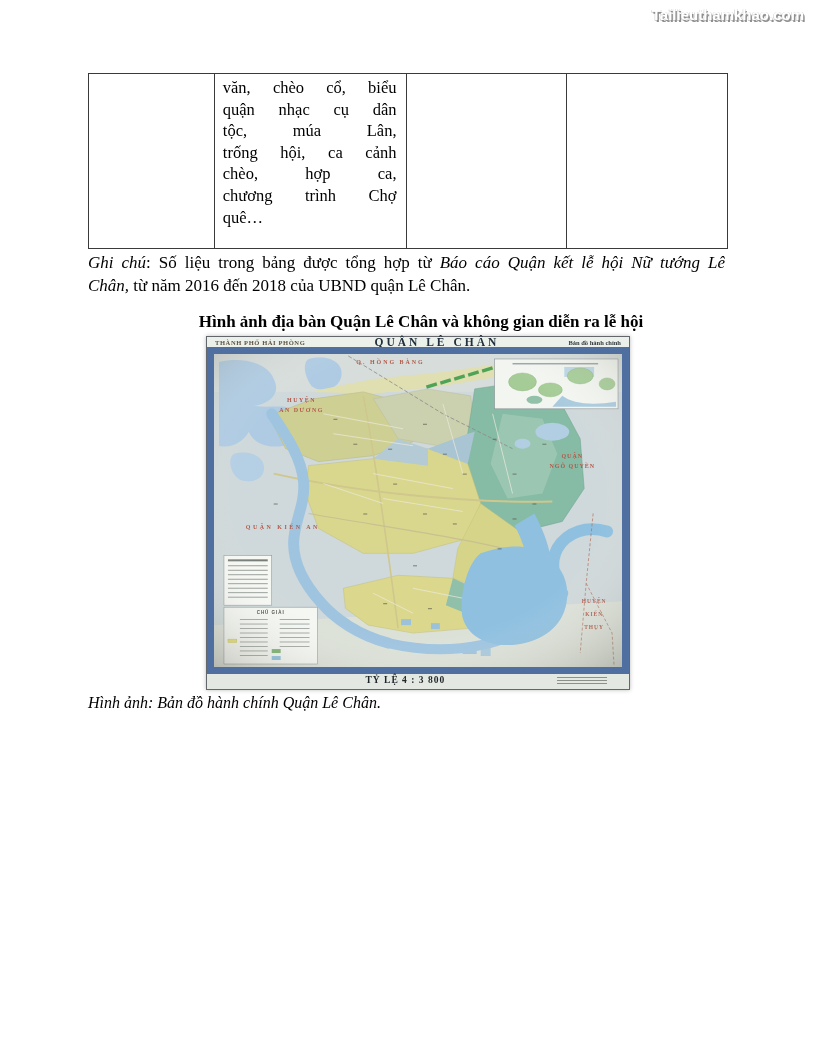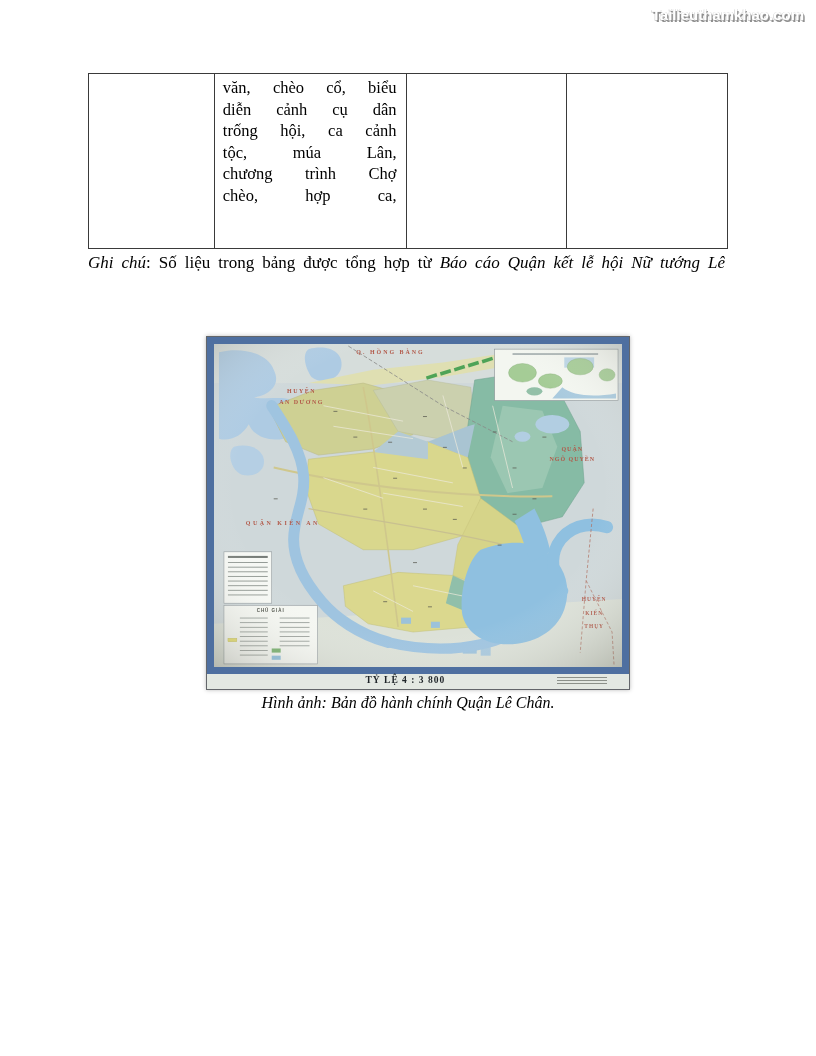--- a/index.html
+++ b/index.html
@@ -45,54 +45,62 @@
   .map-frame{flex:1 1 auto;border:7px solid #4e6fa0;box-shadow:inset 0 0 0 1px #2c4a75;
     position:relative;background:#cfd8da;}
   .map-frame svg{position:absolute;left:0;top:0;width:100%;height:100%;}
   .map-footer{height:15px;background:#e3e8e2;position:relative;flex:0 0 auto;}
   .scale{position:absolute;left:47%;top:1px;transform:translateX(-50%);
     font-size:9.5px;font-weight:bold;color:#1e2428;letter-spacing:1px;}
   .pub-lines{position:absolute;right:22px;top:3px;width:50px;}
   .pub-lines div{height:1px;background:#8b9089;margin-bottom:2px;}
 
   
-  .caption{position:absolute;left:88px;top:694px;width:640px;text-align:center;
+  .caption{position:absolute;left:88px;top:694px;width:640px;text-align:left;
     font-size:16px;font-style:italic;}
 
   
   .redlab{fill:#b25848;font-family:"Liberation Serif",serif;font-weight:bold;}
   .leg-title{fill:#44483f;font-family:"Liberation Sans",sans-serif;font-weight:bold;}
 </style>
 </head>
 <body>
 
 <div class="page">
 
   <div class="watermark">Tailieuthamkhao.com</div>
 
   <div class="doc-table">
     <div class="doc-cell c1"></div>
     <div class="doc-cell c2">
       <div class="cell-line">văn, chèo cổ, biểu</div>
-      <div class="cell-line">diễn cảnh cụ dân</div>
+      <div class="cell-line">quận nhạc cụ dân</div>
+      <div class="cell-line">tộc, múa Lân,</div>
       <div class="cell-line">trống hội, ca cảnh</div>
-      <div class="cell-line">tộc, múa Lân,</div>
+      <div class="cell-line">chèo, hợp ca,</div>
       <div class="cell-line">chương trình Chợ</div>
-      <div class="cell-line">chèo, hợp ca,</div>
+      <div class="cell-line last">quê…</div>
     </div>
     <div class="doc-cell c3"></div>
     <div class="doc-cell c4"></div>
   </div>
 
   <div class="note">
     <div class="note-line j"><span class="it">Ghi chú</span><span>: Số liệu trong bảng được tổng hợp từ </span><span class="it">Báo cáo Quận kết lễ hội Nữ tướng Lê</span></div>
+    <div class="note-line"><span class="it">Chân,</span><span> từ năm 2016 đến 2018 của UBND quận Lê Chân.</span></div>
   </div>
 
+  <div class="heading">Hình ảnh địa bàn Quận Lê Chân và không gian diễn ra lễ hội</div>
 
   <div class="map">
+    <div class="map-header">
+      <span class="mh-left">THÀNH PHỐ HẢI PHÒNG</span>
+      <span class="mh-center">QUẬN LÊ CHÂN</span>
+      <span class="mh-right">Bản đồ hành chính</span>
+    </div>
 
     <div class="map-frame">
       <svg viewBox="0 0 410 314" preserveAspectRatio="none">
         <defs>
           <radialGradient id="vig" cx="50%" cy="45%" r="75%">
             <stop offset="60%" stop-color="#ffffff" stop-opacity="0"></stop>
             <stop offset="100%" stop-color="#6b6b5e" stop-opacity="0.35"></stop>
           </radialGradient>
         </defs>
 

